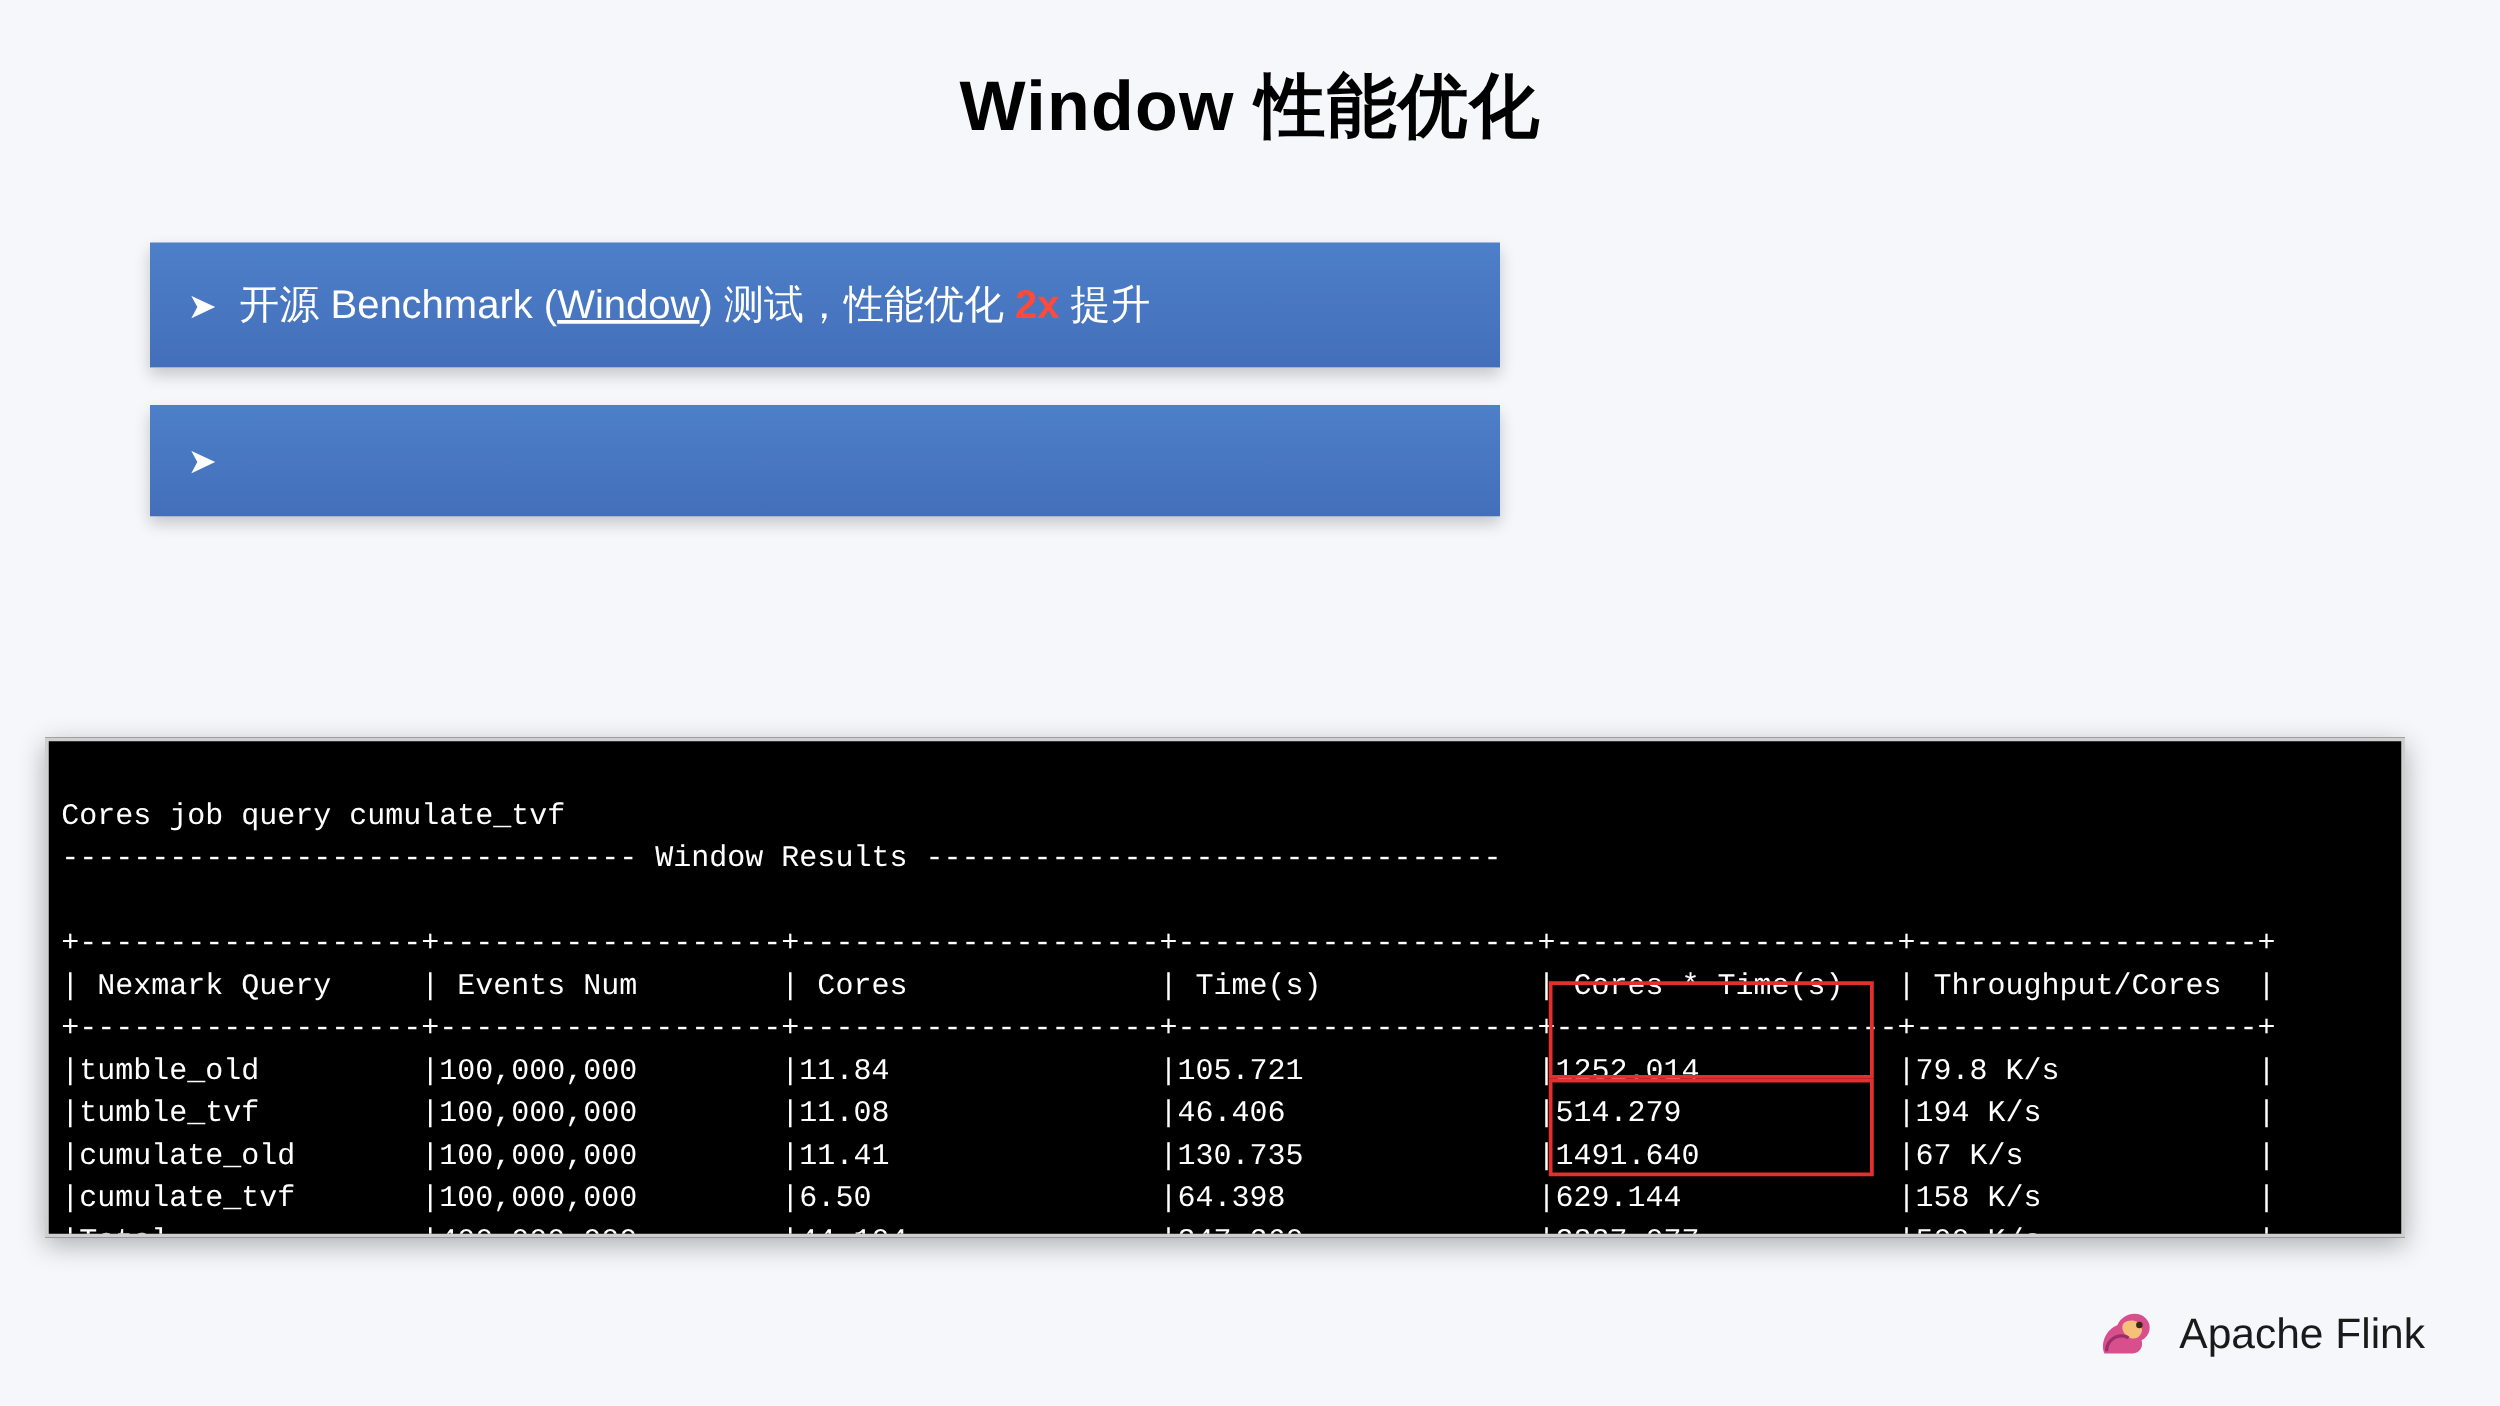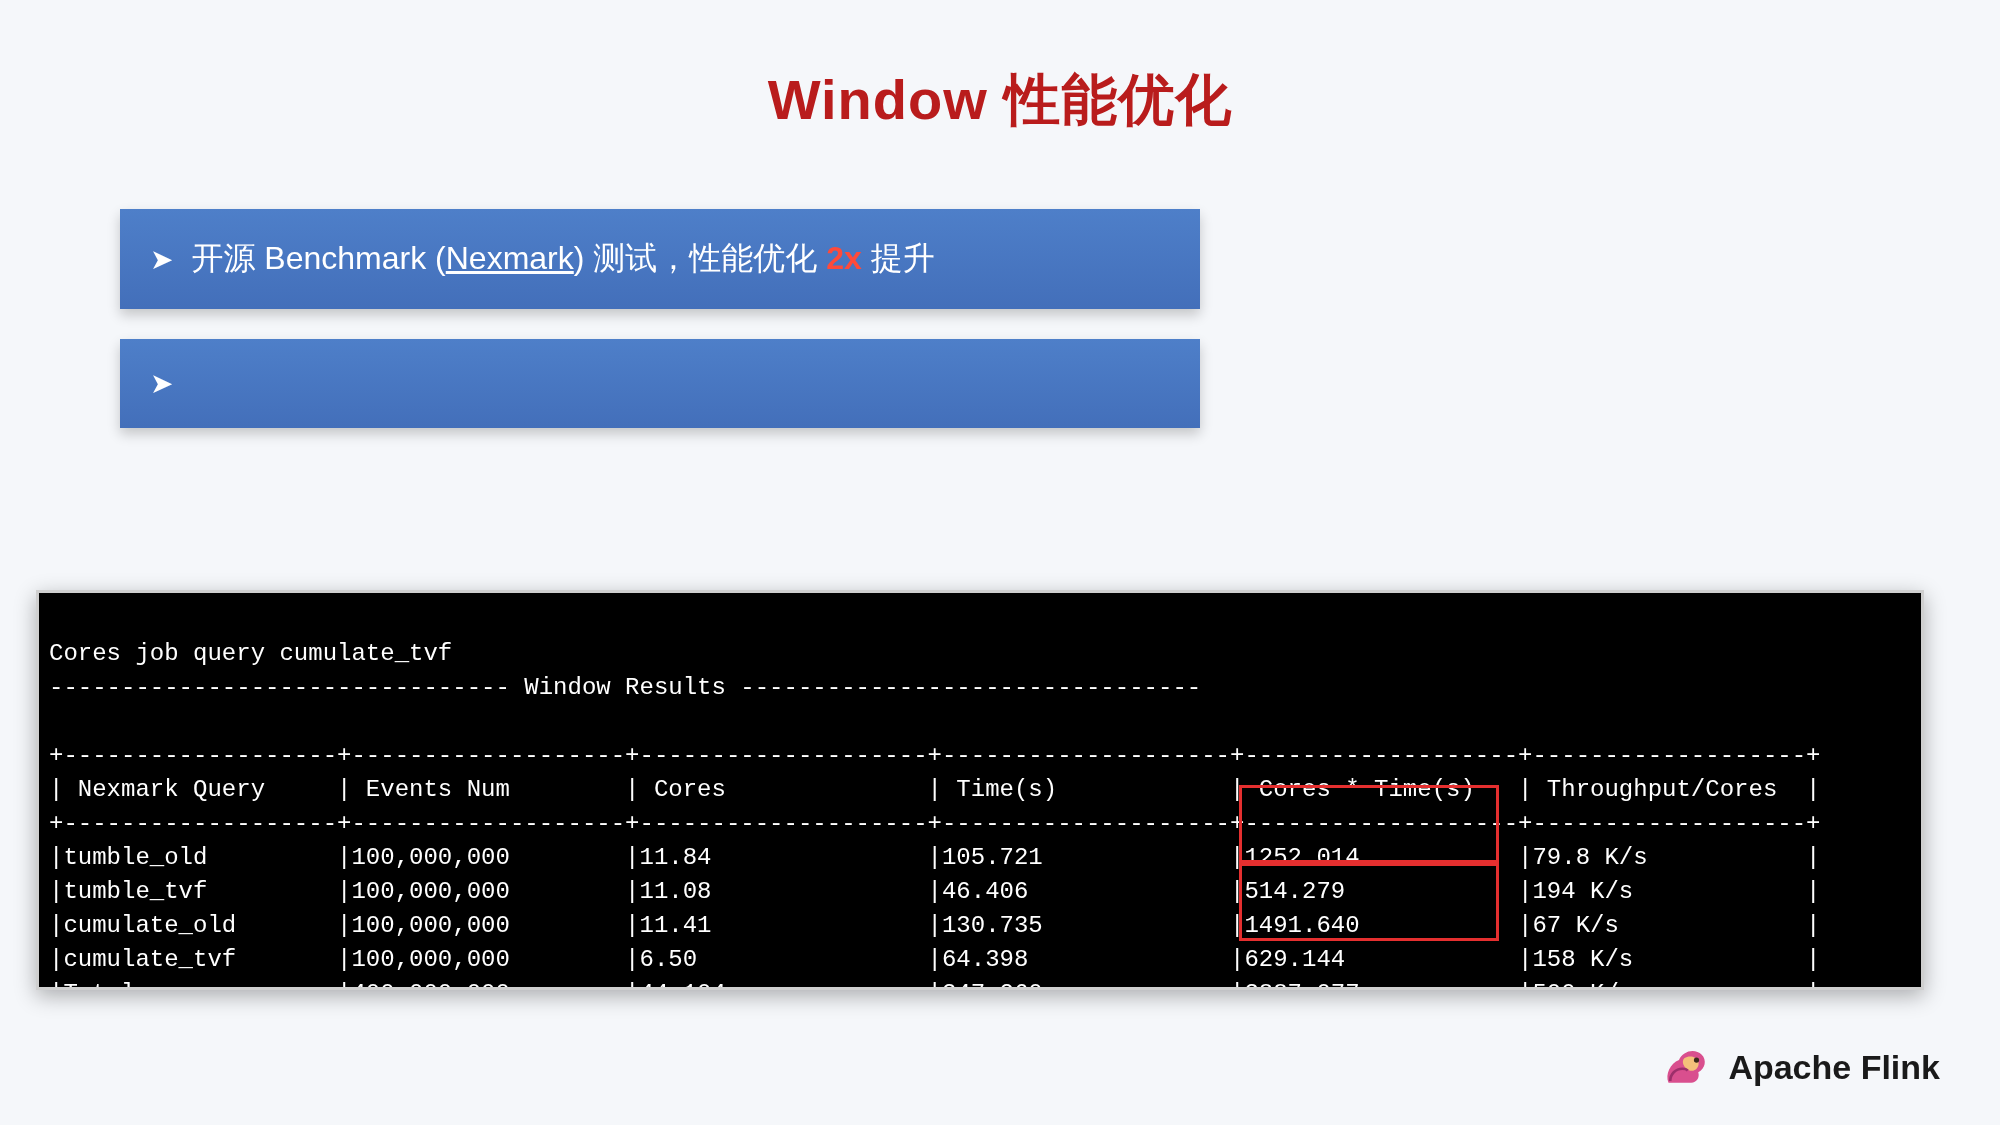--- a/index.html
+++ b/index.html
@@ -12,24 +12,24 @@
     overflow: hidden;
     position: relative;
   }
   .slide {
     position: relative;
     width: 100%;
     height: 100%;
   }
   .title {
     text-align: center;
-    color: #b91c1c;
+    color: #000000;
     font-size: 56px;
     font-weight: 700;
-    padding-top: 63px;
+    padding-top: 48px;
     letter-spacing: 1px;
   }
   .bullets {
     margin: 70px 0 0 120px;
     width: 1080px;
   }
   .bullet {
     background: linear-gradient(180deg, #4e7fc9 0%, #436fba 100%);
     color: #fff;
     font-size: 32px;
@@ -75,21 +75,21 @@
     border: 3px solid #e52f2f;
     box-sizing: border-box;
   }
   .footer-logo {
     position: absolute;
     right: 60px;
     bottom: 30px;
     display: flex;
     align-items: center;
     font-size: 34px;
-    font-weight: 700;
+    font-weight: 400;
     color: #1a1a1a;
   }
   .footer-logo .squirrel {
     width: 56px;
     height: 56px;
     margin-right: 14px;
   }
   
   .iso-left, .iso-right {
     position: absolute;
@@ -125,21 +125,21 @@
       <polygon points="160,300 260,250 360,300 260,350" fill="#d2e0f6"></polygon>
     </g>
   </svg>
 
   <div class="title">Window 性能优化</div>
 
   <div class="bullets">
     <div class="bullet">
       <span class="arrow">➤</span>
       <span>
-        <span>开源 Benchmark (</span><span class="underline">Nexmark</span><span>) 测试，性能优化 </span><span class="red">2x</span><span> 提升</span>
+        <span>开源 Benchmark (</span><span class="underline">Window</span><span>) 测试，性能优化 </span><span class="red">2x</span><span> 提升</span>
       </span>
     </div>
     <div class="bullet">
       <span class="arrow">➤</span>
     </div>
   </div>
 
   <div class="terminal">
 <span>Cores job query cumulate_tvf</span>
 <span>-------------------------------- Window Results --------------------------------</span>

